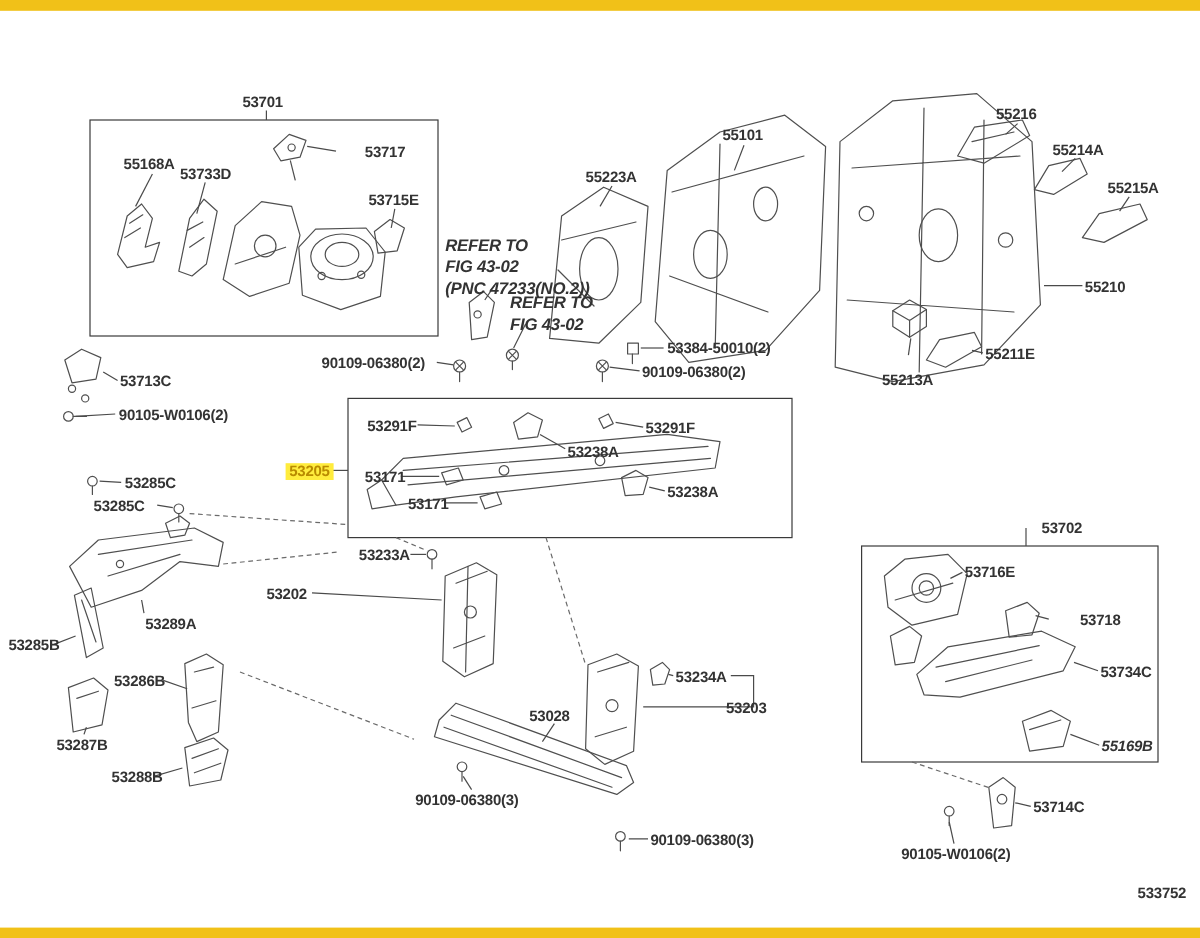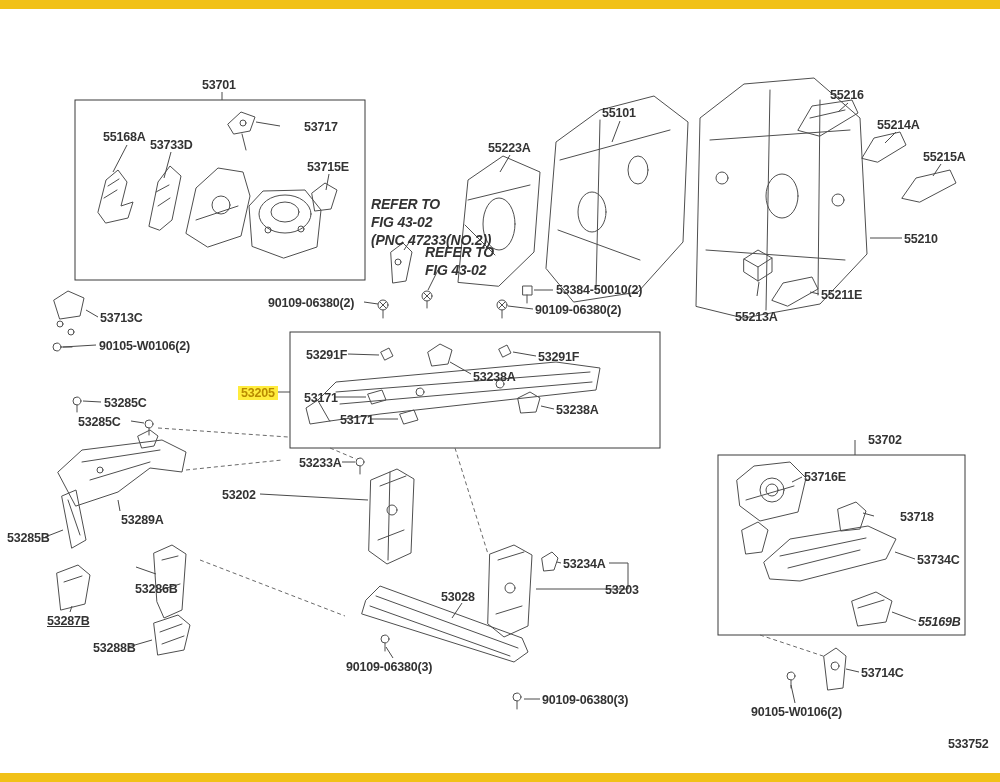--- a/index.html
+++ b/index.html
@@ -292,24 +292,24 @@
 <div class="lbl" style="left:104px;top:396px;">53285C</div>
 <div class="lbl" style="left:78px;top:415px;">53285C</div>
 <div class="lbl" style="left:836px;top:433px;margin-left:32px;">53702</div>
 <div class="lbl" style="left:299px;top:456px;">53233A</div>
 <div class="lbl" style="left:804px;top:470px;">53716E</div>
 <div class="lbl" style="left:222px;top:488px;">53202</div>
 <div class="lbl" style="left:876px;top:510px;margin-left:24px;">53718</div>
 <div class="lbl" style="left:97px;top:513px;margin-left:24px;">53289A</div>
 <div class="lbl" style="left:7px;top:531px;">53285B</div>
 <div class="lbl" style="left:917px;top:553px;">53734C</div>
-<div class="lbl" style="left:95px;top:582px;margin-left:40px;">53286B</div>
+<div class="lbl" style="left:95px;top:561px;">53286B</div>
 <div class="lbl" style="left:563px;top:557px;">53234A</div>
 <div class="lbl" style="left:605px;top:583px;">53203</div>
 <div class="lbl" style="left:441px;top:590px;">53028</div>
-<div class="lbl" style="left:47px;top:614px;text-decoration:underline;">53287B</div>
+<div class="lbl" style="left:47px;top:614px;">53287B</div>
 <div class="lbl" style="left:918px;top:615px;font-style:italic;">55169B</div>
 <div class="lbl" style="left:93px;top:641px;">53288B</div>
 <div class="lbl" style="left:346px;top:660px;">90109-06380(3)</div>
 <div class="lbl" style="left:861px;top:666px;">53714C</div>
 <div class="lbl" style="left:542px;top:693px;">90109-06380(3)</div>
 <div class="lbl" style="left:751px;top:705px;">90105-W0106(2)</div>
 <div class="lbl" style="left:948px;top:737px;">533752</div>
 
 </body></html>

